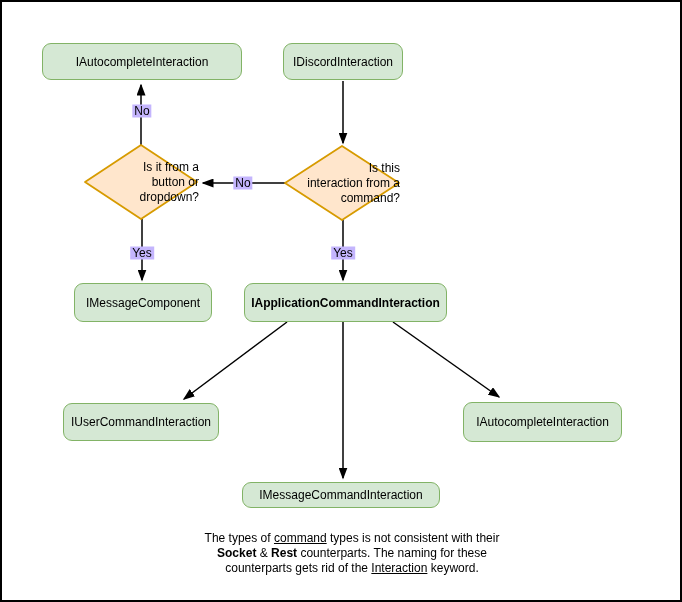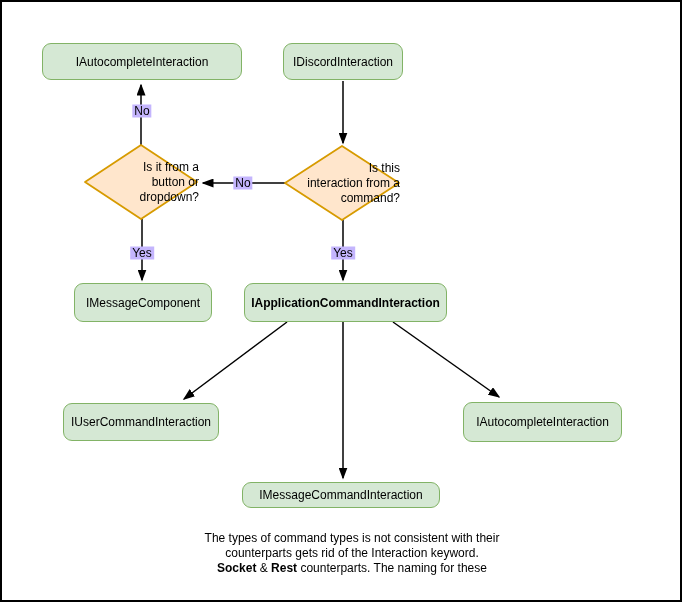--- a/index.html
+++ b/index.html
@@ -38,21 +38,21 @@
     padding:0 2px;
     font-size:12px;line-height:13px;
   }
   .caption{
     position:absolute;
     left:150px;top:529px;width:400px;
     font-size:12px;line-height:15px;
     text-align:center;
   }
   .caption .b{font-weight:bold;}
-  .caption .u{}
+  .caption .u{text-decoration:underline;}
 </style>
 </head>
 <body>
 
 <div class="canvas">
 
   <svg class="edges" viewBox="0 0 682 602" xmlns="http://www.w3.org/2000/svg">
     <defs>
       <marker id="arrow" markerUnits="userSpaceOnUse" markerWidth="12" markerHeight="9" refX="10.5" refY="4.5" orient="auto">
         <path d="M0,0 L12,4.5 L0,9 z" fill="#000"></path>
@@ -97,17 +97,17 @@
   <span class="edge-label" style="left:140px;top:109px;">No</span>
 
   <span class="edge-label" style="left:241px;top:181px;">No</span>
 
   <span class="edge-label" style="left:140px;top:251px;">Yes</span>
 
   <span class="edge-label" style="left:341px;top:251px;">Yes</span>
 
   <div class="caption" id="caption">
       <div><span>The types of </span><span class="u">command</span><span> types is not consistent with their</span></div>
+      <div><span class="b">Socket</span><span> &amp; </span><span class="b">Rest</span><span> counterparts. The naming for these</span></div>
       <div><span>counterparts gets rid of the </span><span class="u">Interaction</span><span> keyword.</span></div>
-      <div><span class="b">Socket</span><span> &amp; </span><span class="b">Rest</span><span> counterparts. The naming for these</span></div>
     </div>
 
 </div>
 
 </body></html>

